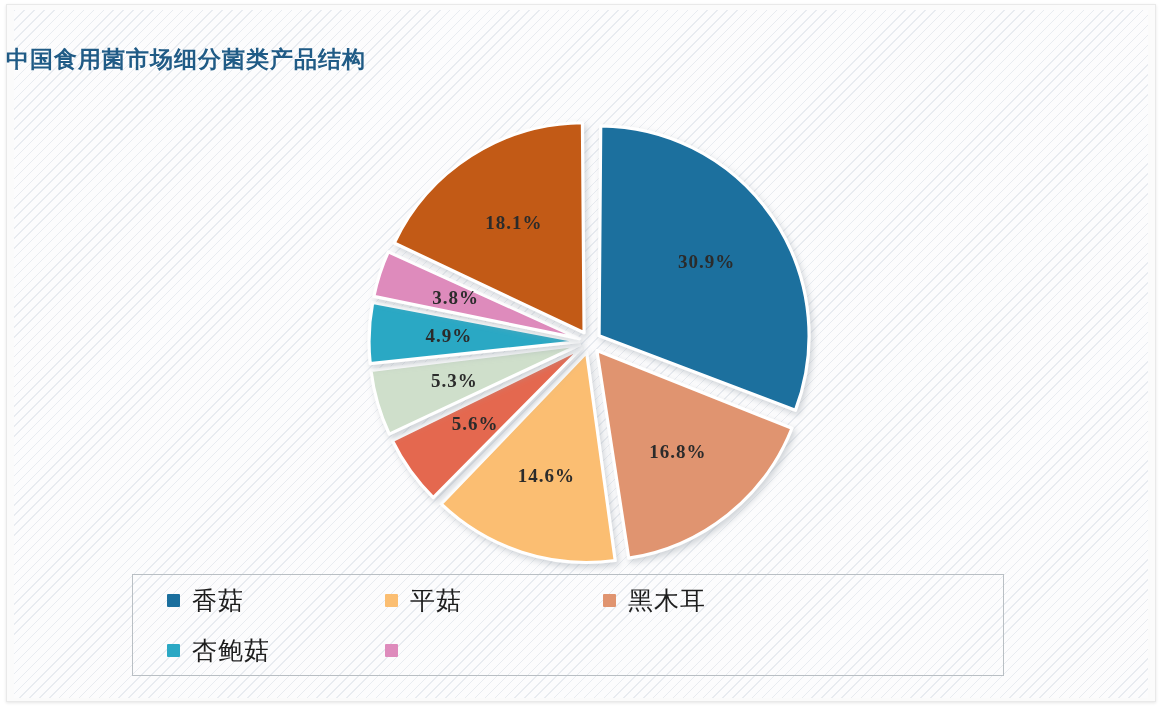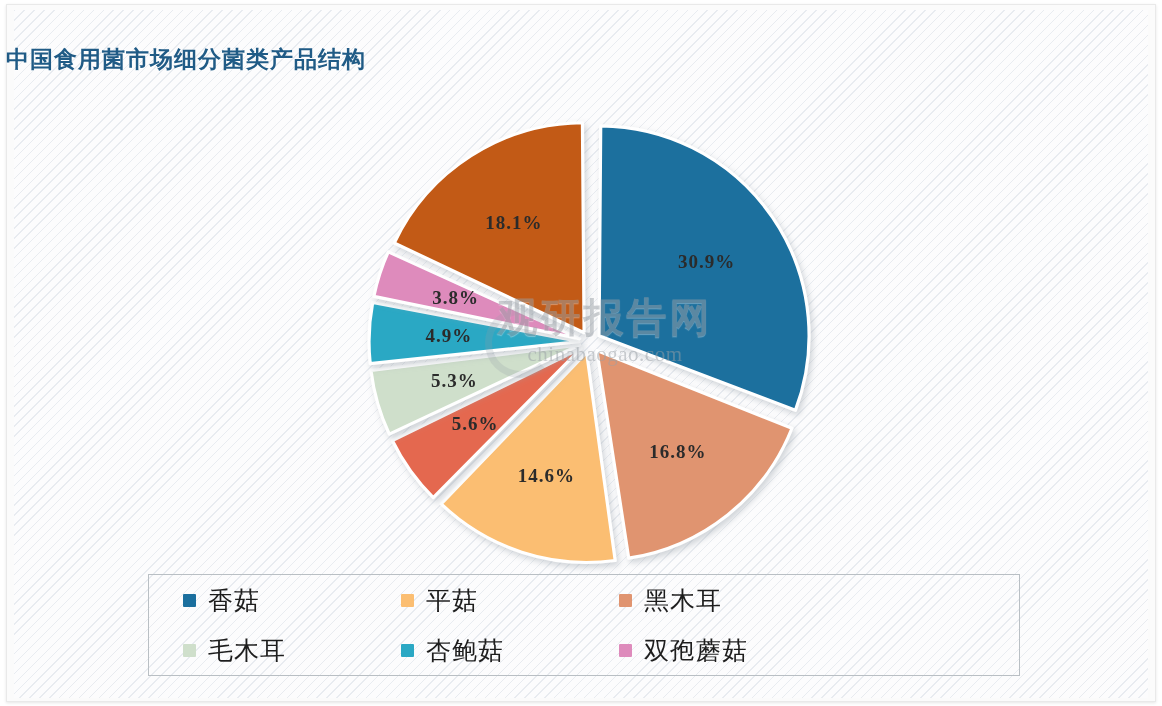--- a/index.html
+++ b/index.html
@@ -125,21 +125,21 @@
     width: 56px;
     height: 56px;
     border: 7px solid rgba(150,158,166,0.45);
     border-radius: 50%;
     border-right-color: rgba(150,158,166,0.06);
   }
 
   
   .legend-box {
     position: absolute;
-    left: 148px;
+    left: 132px;
     top: 574px;
     width: 872px;
     height: 102px;
     border: 1px solid #b9bfc4;
     background: transparent;
     box-sizing: border-box;
   }
   .legend-row {
     display: flex;
     height: 50px;
@@ -201,50 +201,40 @@
           <text x="206.36680039425744" y="378.2891801008757" text-anchor="middle" class="slice-label">14.6%</text>
           <text x="135.2475839820471" y="326.2758957292029" text-anchor="middle" class="slice-label">5.6%</text>
           <text x="114.28344244341413" y="282.9673710300029" text-anchor="middle" class="slice-label">5.3%</text>
           <text x="108.91774183083336" y="238.23489550063448" text-anchor="middle" class="slice-label">4.9%</text>
           <text x="115.7108198991243" y="200.3668003942575" text-anchor="middle" class="slice-label">3.8%</text>
           <text x="173.96709266727555" y="125.01917380294701" text-anchor="middle" class="slice-label">18.1%</text>
         </g>
     </svg>
   </div>
 
-  <div class="watermark">
-    <div class="wm-ring"></div>
-    <div class="wm-main">观研报告网</div>
-    <div class="wm-sub">chinabaogao.com</div>
-  </div>
 
   <div class="legend-box">
     <div class="legend-row" id="legend-row-0">
         <div class="legend-item">
           <span class="legend-swatch" style="background: rgb(27, 111, 158);"></span>
           <span class="legend-label">香菇</span>
         </div>
         <div class="legend-item">
           <span class="legend-swatch" style="background: rgb(251, 190, 114);"></span>
           <span class="legend-label">平菇</span>
         </div>
         <div class="legend-item">
           <span class="legend-swatch" style="background: rgb(224, 148, 112);"></span>
           <span class="legend-label">黑木耳</span>
         </div>
       </div>
     <div class="legend-row" id="legend-row-1">
         <div class="legend-item">
-          <span class="legend-swatch" style="background: rgb(207, 223, 203);"></span>
-          <span class="legend-label">毛木耳</span>
-        </div>
-        <div class="legend-item">
           <span class="legend-swatch" style="background: rgb(43, 168, 196);"></span>
           <span class="legend-label">杏鲍菇</span>
         </div>
         <div class="legend-item">
           <span class="legend-swatch" style="background: rgb(222, 139, 188);"></span>
-          <span class="legend-label">双孢蘑菇</span>
         </div>
       </div>
   </div>
 
 </div>
 
 </body></html>

